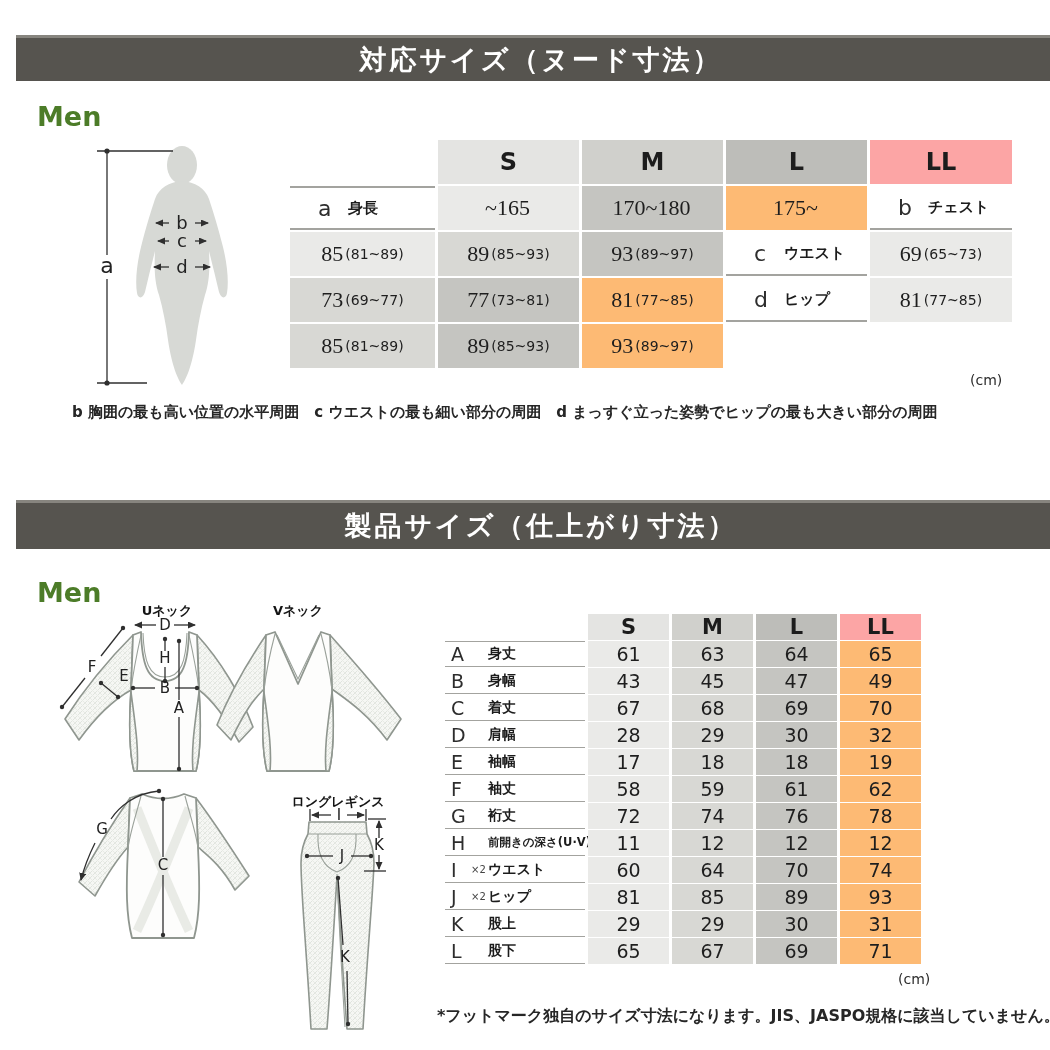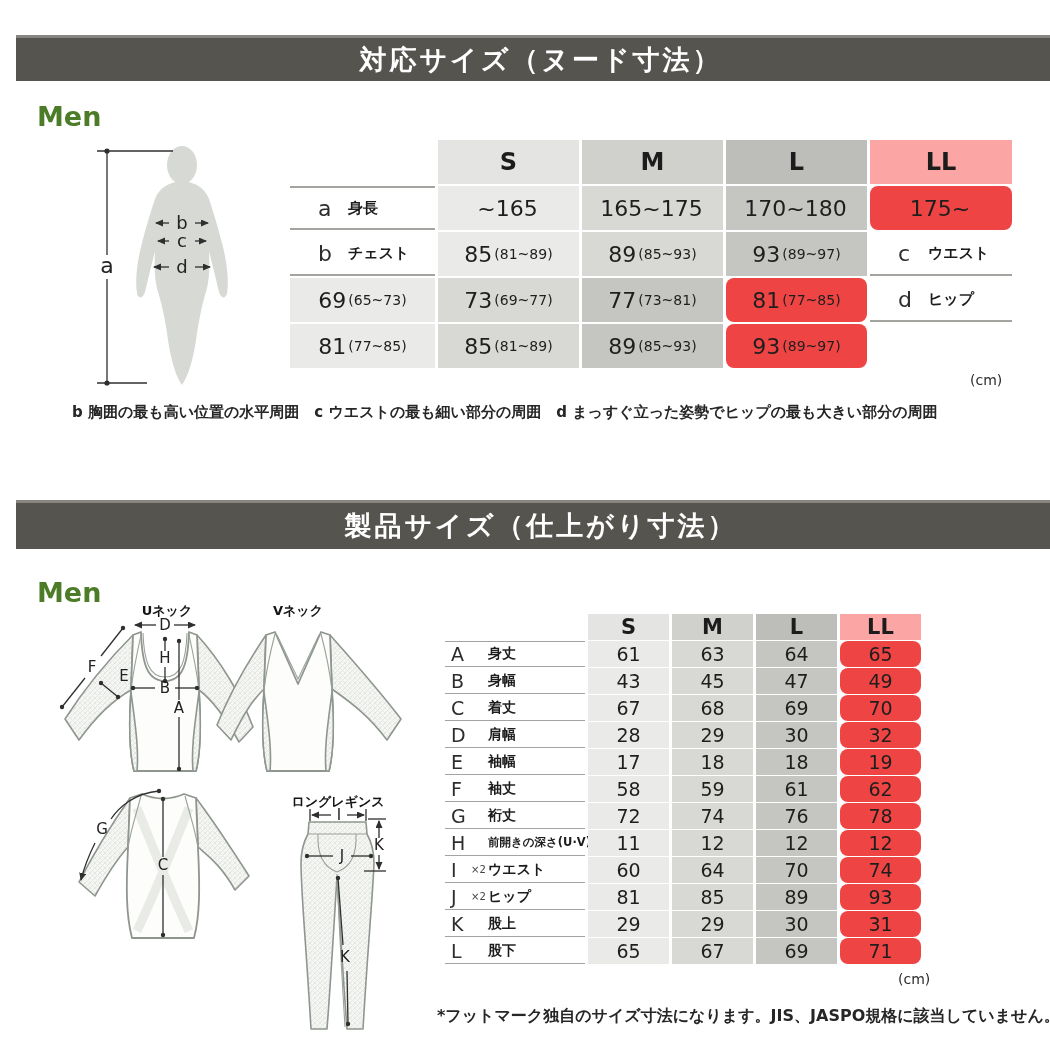--- a/index.html
+++ b/index.html
@@ -18,35 +18,35 @@
          grid-template-columns:145px 141px 141px 141px 142px;column-gap:3px;
          grid-auto-rows:44px;row-gap:2px;}
   .grid2{position:absolute;left:445px;top:614px;display:grid;
          grid-template-columns:140px 81px 81px 81px 81px;column-gap:3px;
          grid-auto-rows:26px;row-gap:1px;}
   .cell{display:flex;align-items:center;justify-content:center;}
   .hdr{font-weight:bold;color:#1c1c1c;}
   .g1 .hdr{font-size:24px;}
   .g2 .hdr{font-size:21px;}
   .hS{background:#e4e4e2;} .hM{background:#d0d0cc;} .hL{background:#bdbdb9;} .hLL{background:#fca5a5;}
-  .cS{background:#eaeae8;} .cM{background:#d8d8d4;} .cL{background:#c5c5c1;} .cLL{background:#ef4444;border-radius:8px;}
+  .cS{background:#eaeae8;} .cM{background:#d8d8d4;} .cL{background:#c5c5c1;} .cLL{background:#fdba74;}
   .lab{justify-content:flex-start;background:#fff;}
   .g1 .lab{padding-left:28px;gap:10px;border-bottom:2px solid #a3a39f;}
   .g1 .labc{border-bottom:none;}
   .g1 .rtop{border-top:2px solid #a3a39f;}
   .g1 .k{font-size:22px;color:#2d2d2d;width:20px;}
   .g1 .t{font-size:15px;font-weight:bold;color:#1c1c1c;white-space:nowrap;}
   .g2 .lab{padding-left:6px;border-bottom:1.5px solid #a3a39f;}
   .g2 .labc{border-bottom:none;}
   .g2 .rtop{border-top:1.5px solid #a3a39f;}
   .g2 .k{font-size:19px;color:#2d2d2d;width:20px;flex:0 0 20px;}
   .g2 .sub{font-size:10px;color:#444;width:17px;flex:0 0 17px;}
   .g2 .t{font-size:14px;font-weight:bold;color:#1c1c1c;white-space:nowrap;}
   .g2 .tsm{font-size:11.5px;}
-  .g1 .num{font-size:22px;color:#1e1e1e;}
+  .g1 .num{font-size:22px;color:#1e1e1e;font-family:Liberation Serif, serif;}
   .g1 .rng{font-size:14px;color:#1e1e1e;margin-left:2px;}
   .g2 .num{font-size:19px;color:#1e1e1e;}
   .cm{position:absolute;font-size:14px;color:#2b2b2b;}
   #cm1{left:970px;top:372px;}
   #cm2{left:898px;top:971px;}
   .fn{position:absolute;font-size:15px;font-weight:bold;color:#262626;white-space:nowrap;}
   #fn1{left:72px;top:403px;}
   #fn2{left:437px;top:1006px;font-size:16px;}
 
   svg{position:absolute;}
@@ -116,24 +116,20 @@
   <div class="cell hdr hLL">LL</div>
 
   <div class="cell lab rtop">
     <span class="k">a</span>
     <span class="t">身長</span>
     </div>
   <div class="cell cS">
     <span class="num">~165</span>
       <span class="rng"></span>
     </div>
-  <div class="cell cM">
-    <span class="num">165~175</span>
-      <span class="rng"></span>
-    </div>
   <div class="cell cL">
     <span class="num">170~180</span>
       <span class="rng"></span>
     </div>
   <div class="cell cLL">
     <span class="num">175~</span>
       <span class="rng"></span>
     </div>
 
   <div class="cell lab">

